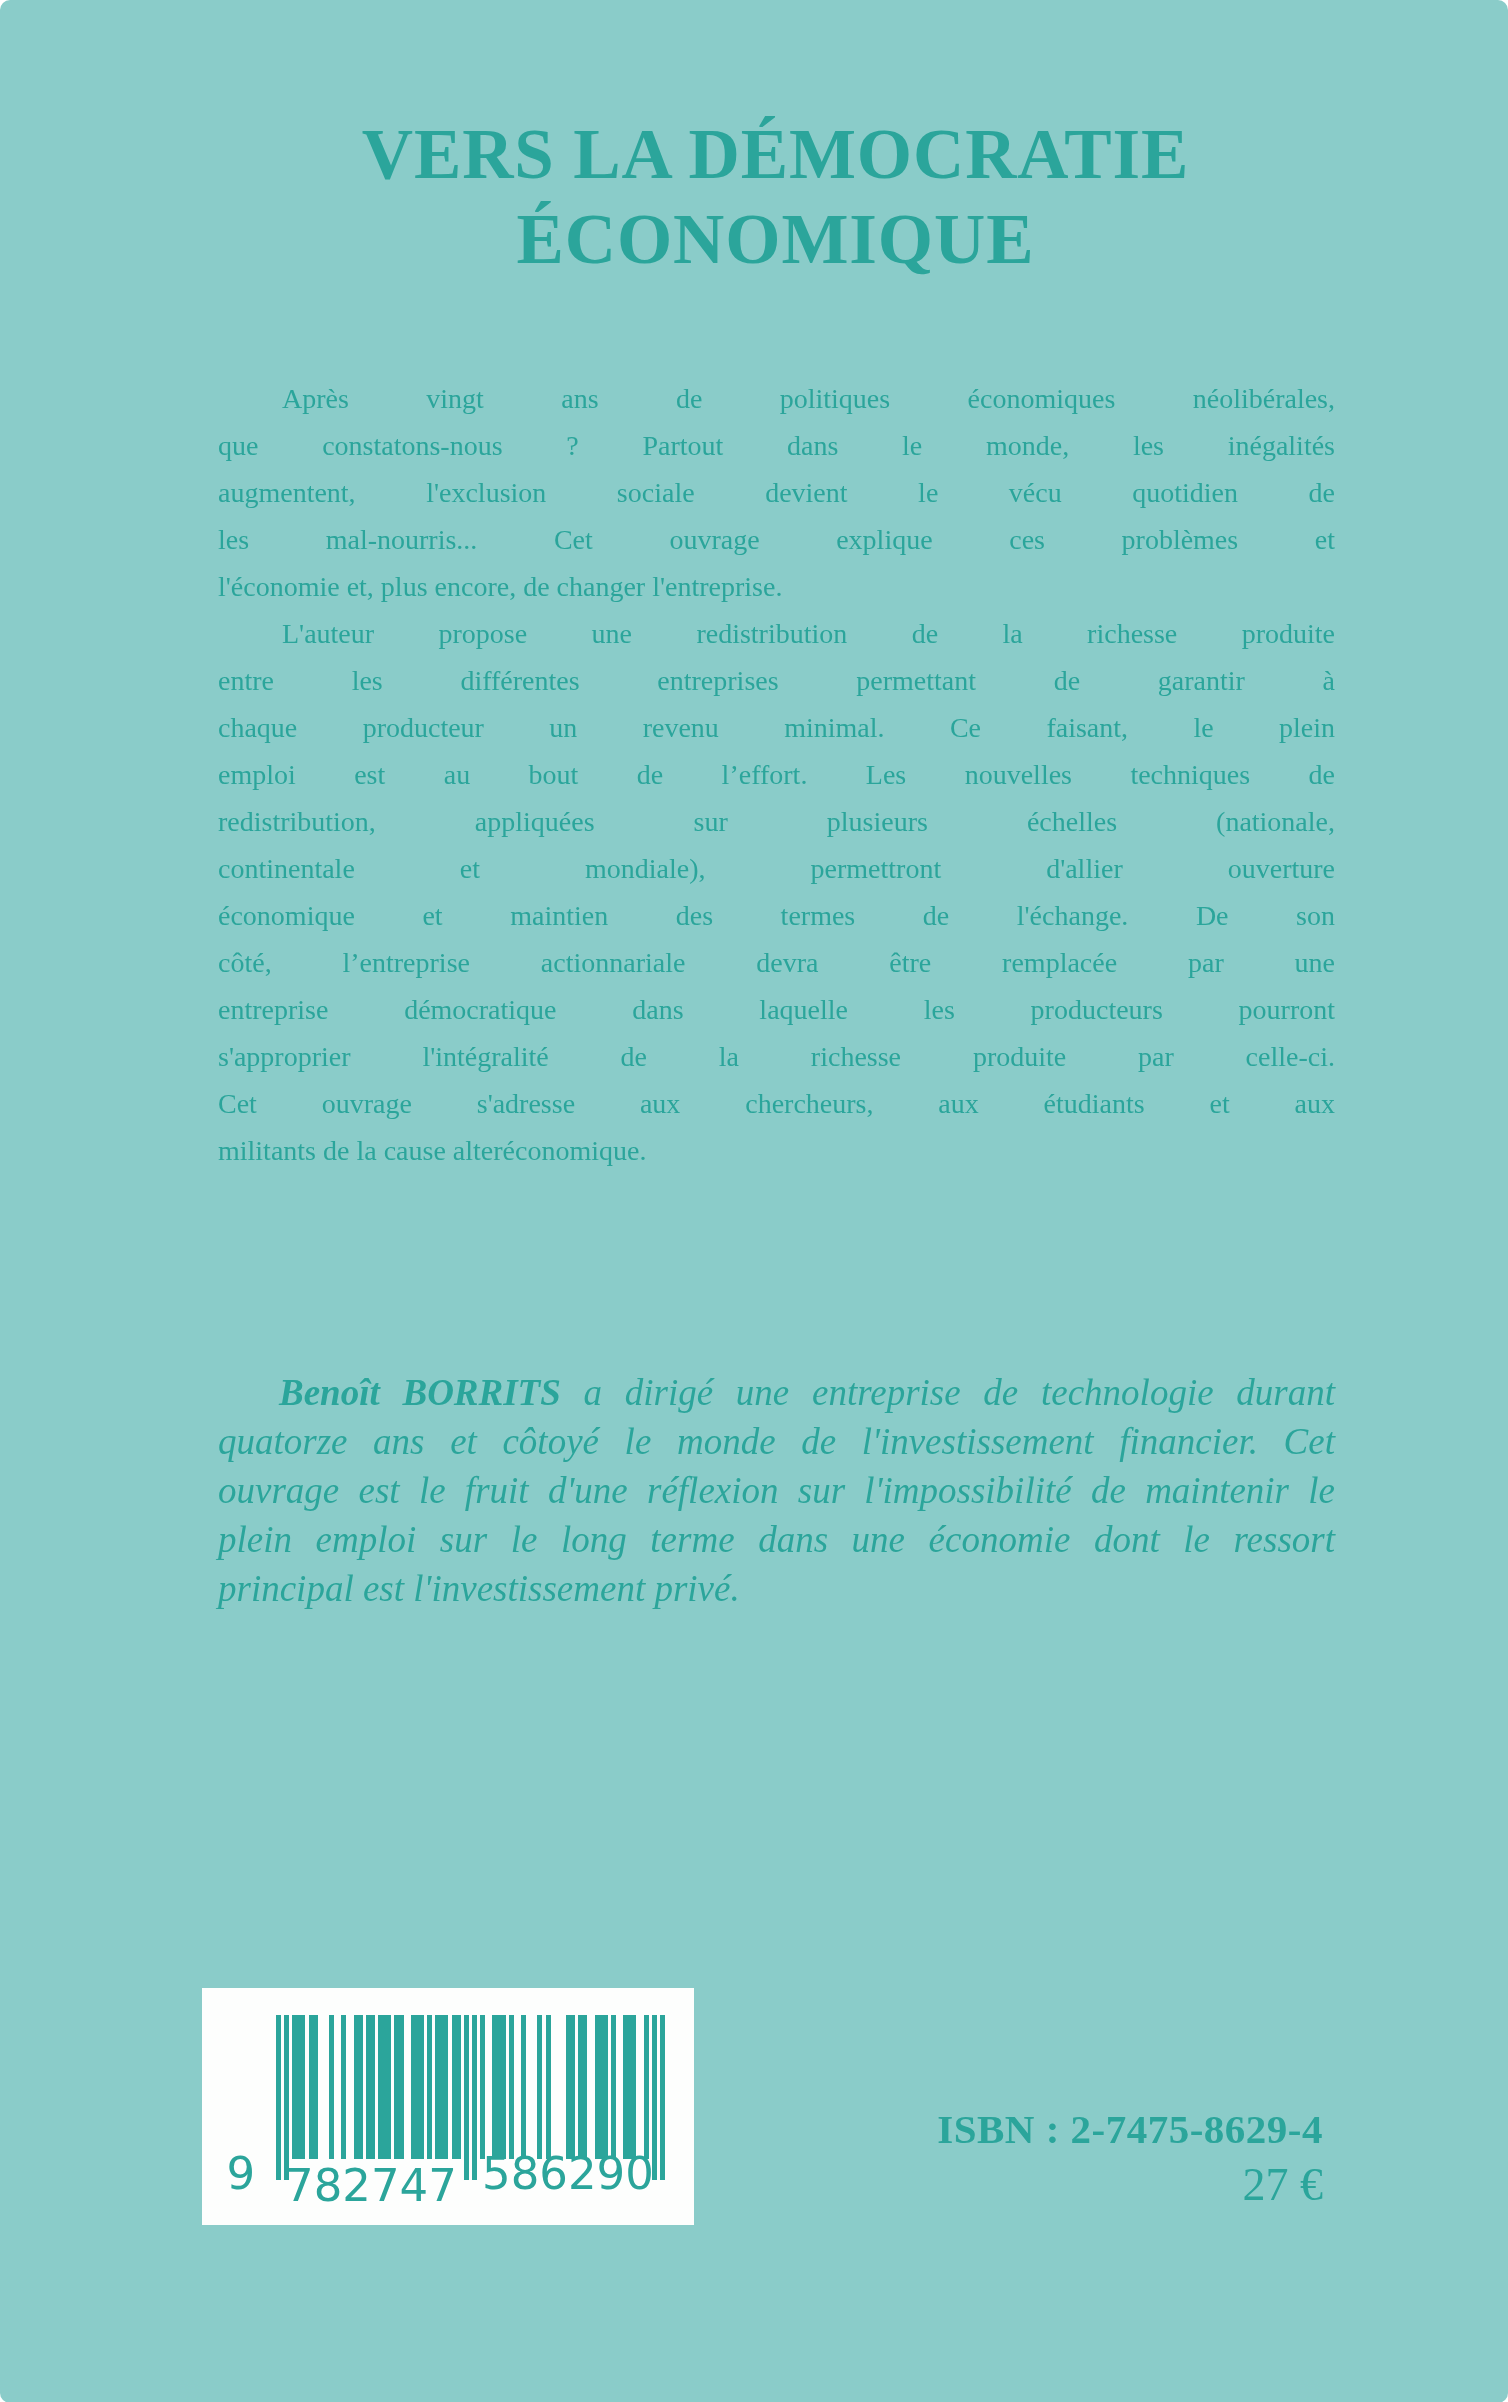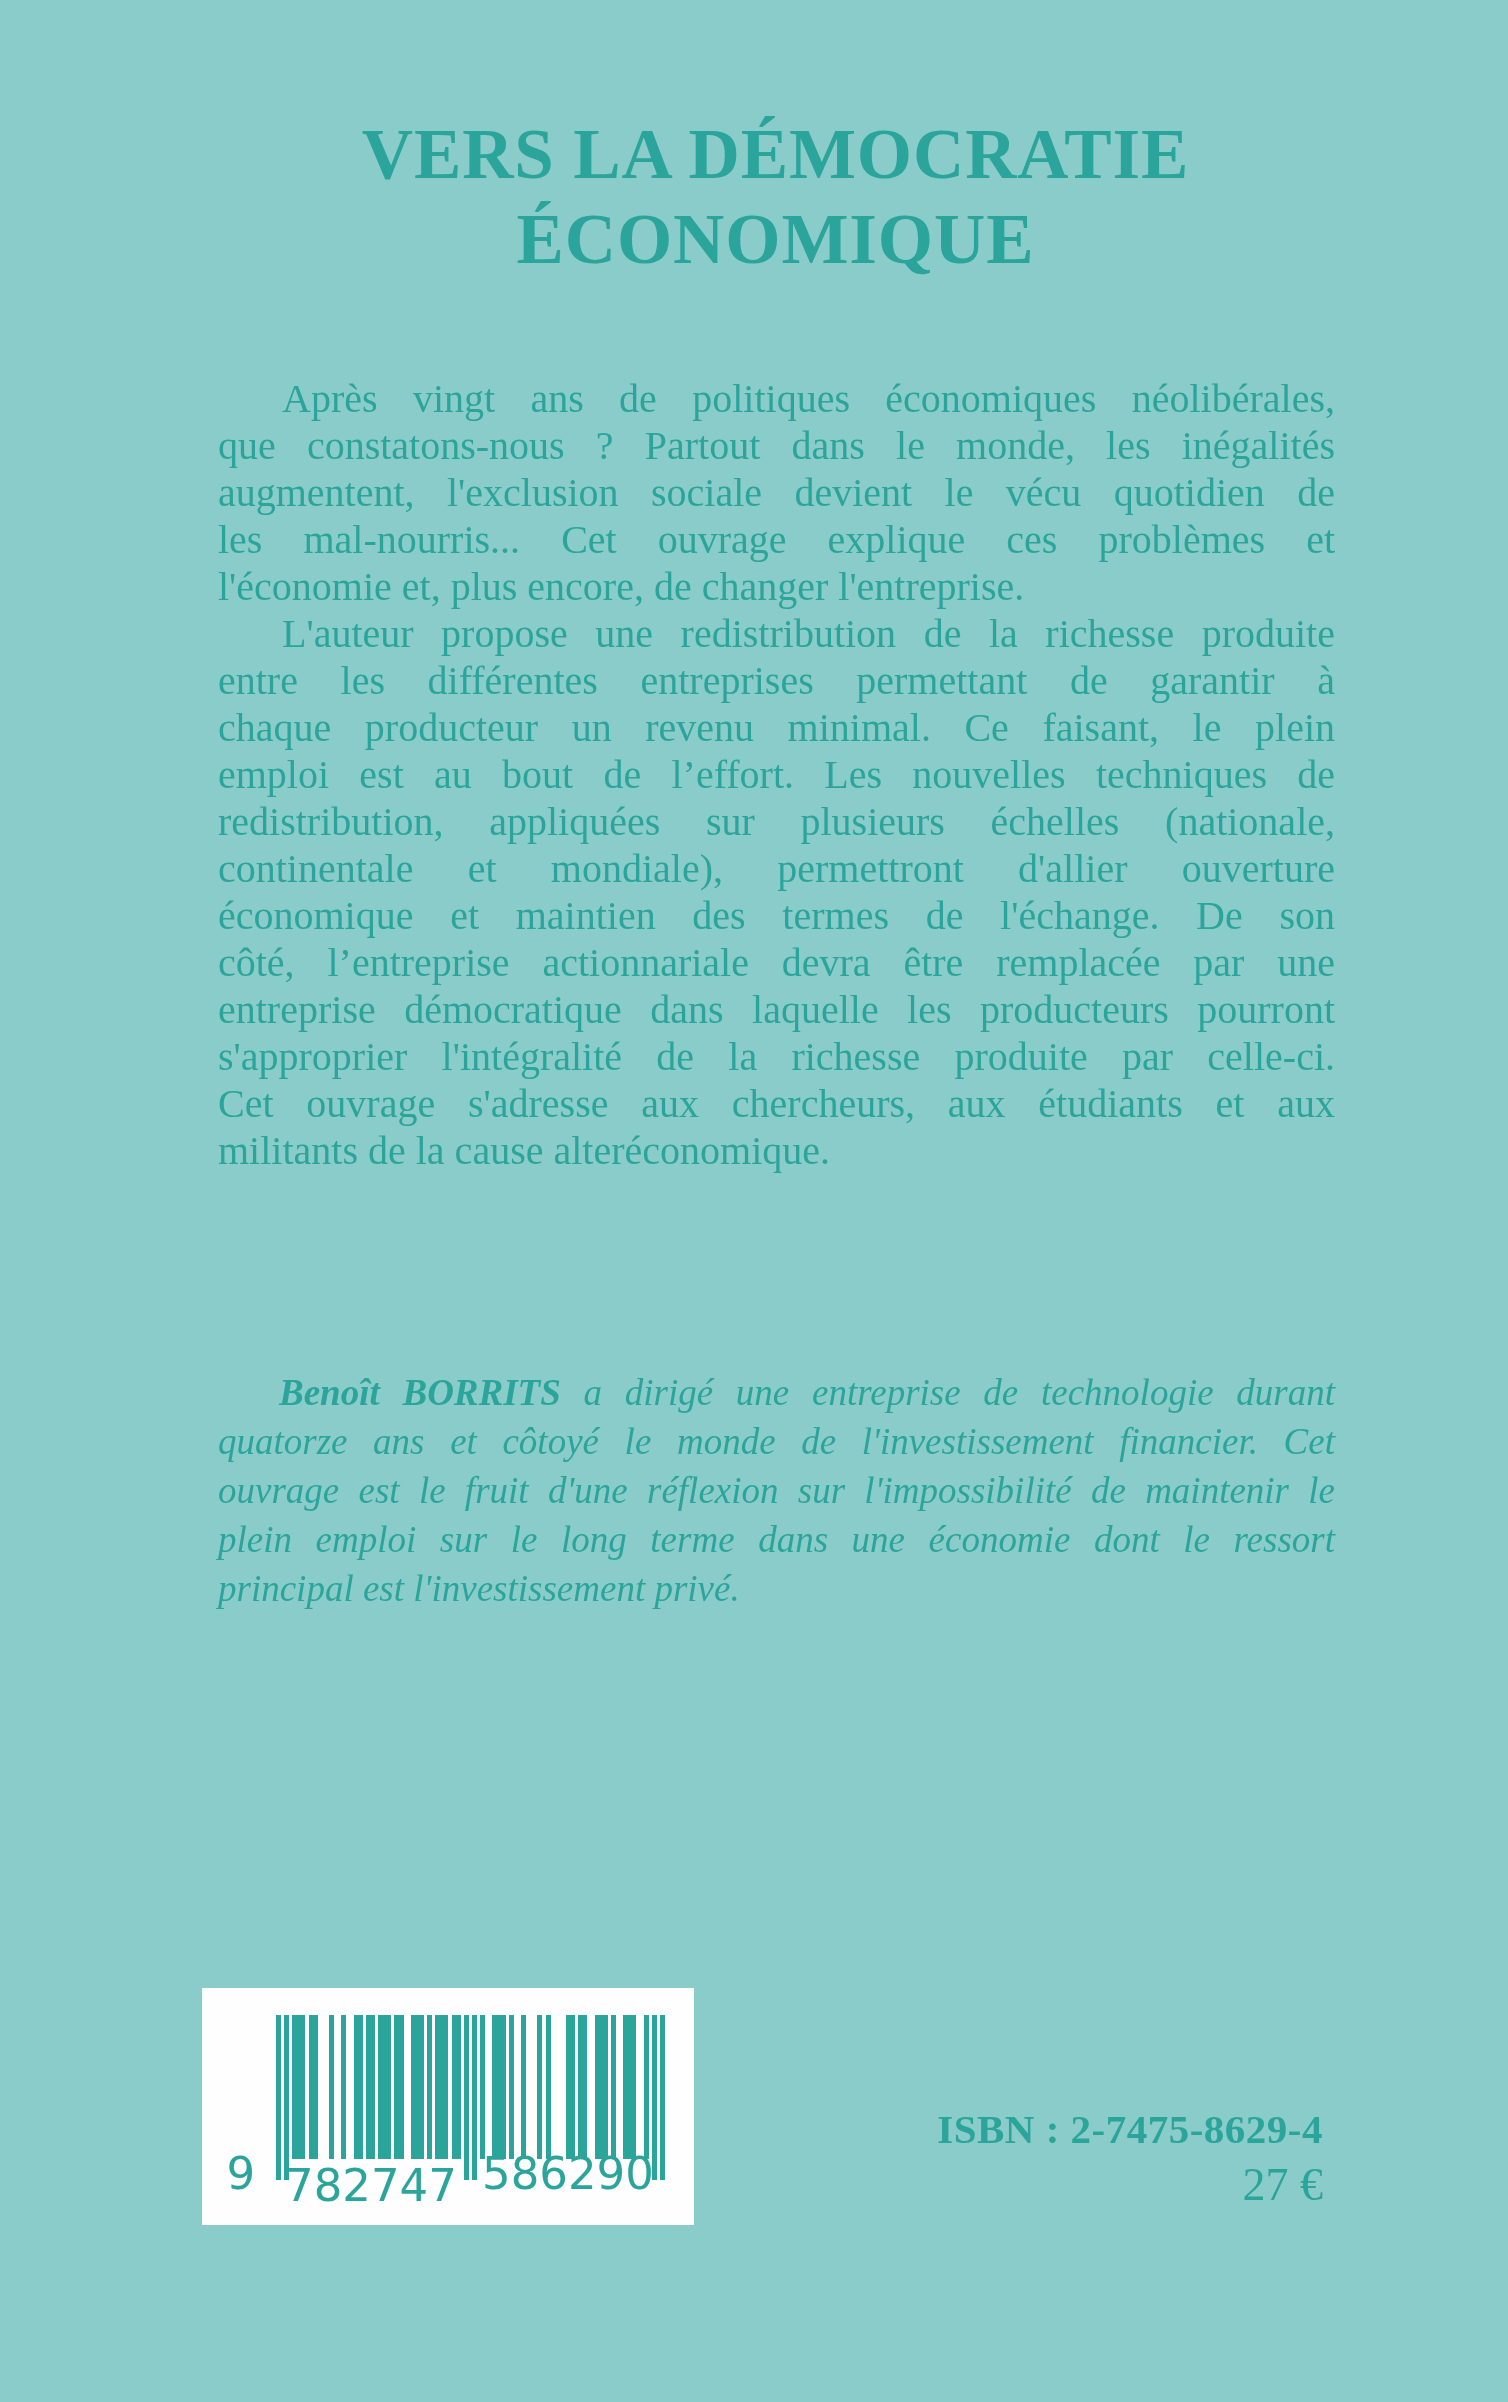--- a/index.html
+++ b/index.html
@@ -4,36 +4,37 @@
 <style>
   html,body { margin:0; padding:0; }
   .page {
     position: relative;
     width: 1508px;
     height: 2403px;
     background: #8accc9;
     font-family: "Liberation Serif", "DejaVu Serif", serif;
     color: #2ba59b;
     overflow: hidden;
+    border-radius: 10px;
   }
   
   .title {
     position: absolute;
     left: 216px; top: 112px; width: 1119px;
     text-align: center;
     font-weight: bold;
     font-size: 71px;
     line-height: 85px;
     letter-spacing: 0.9px;
   }
   
   .synopsis {
     position: absolute;
     left: 218px; top: 375px; width: 1117px;
-    font-size: 40px;
+    font-size: 28px;
     line-height: 47px;
   }
   .jline { text-align: justify; text-align-last: justify; }
   .jline.lastline { text-align-last: left; }
   .para > .jline:first-child { text-indent: 64px; }
   
   .bio {
     position: absolute;
     left: 218px; top: 1368px; width: 1117px;
     font-size: 37px;

